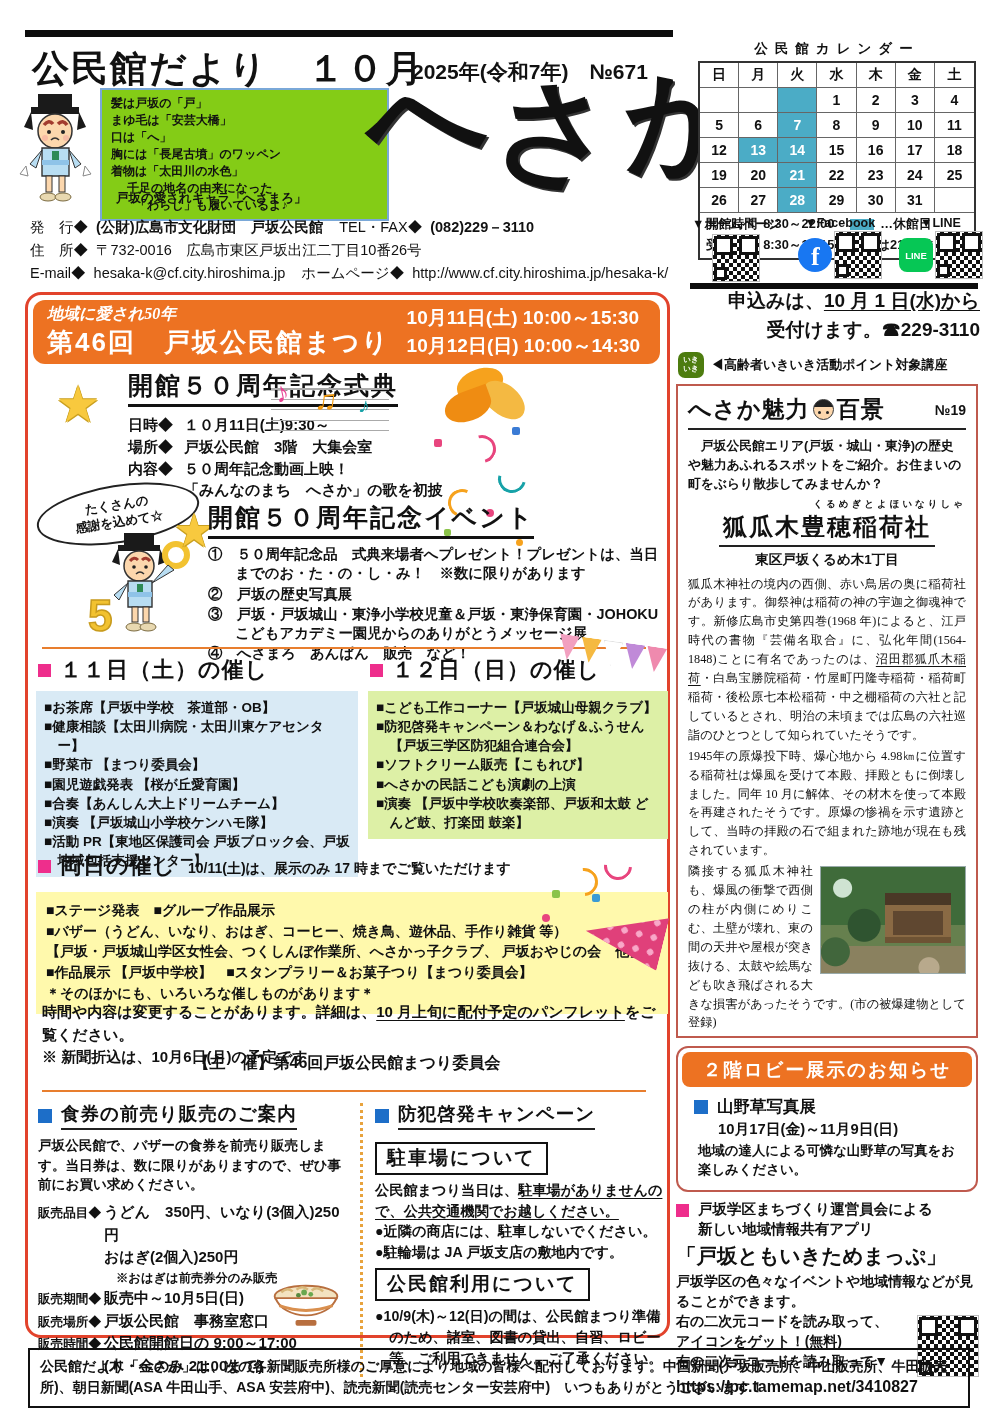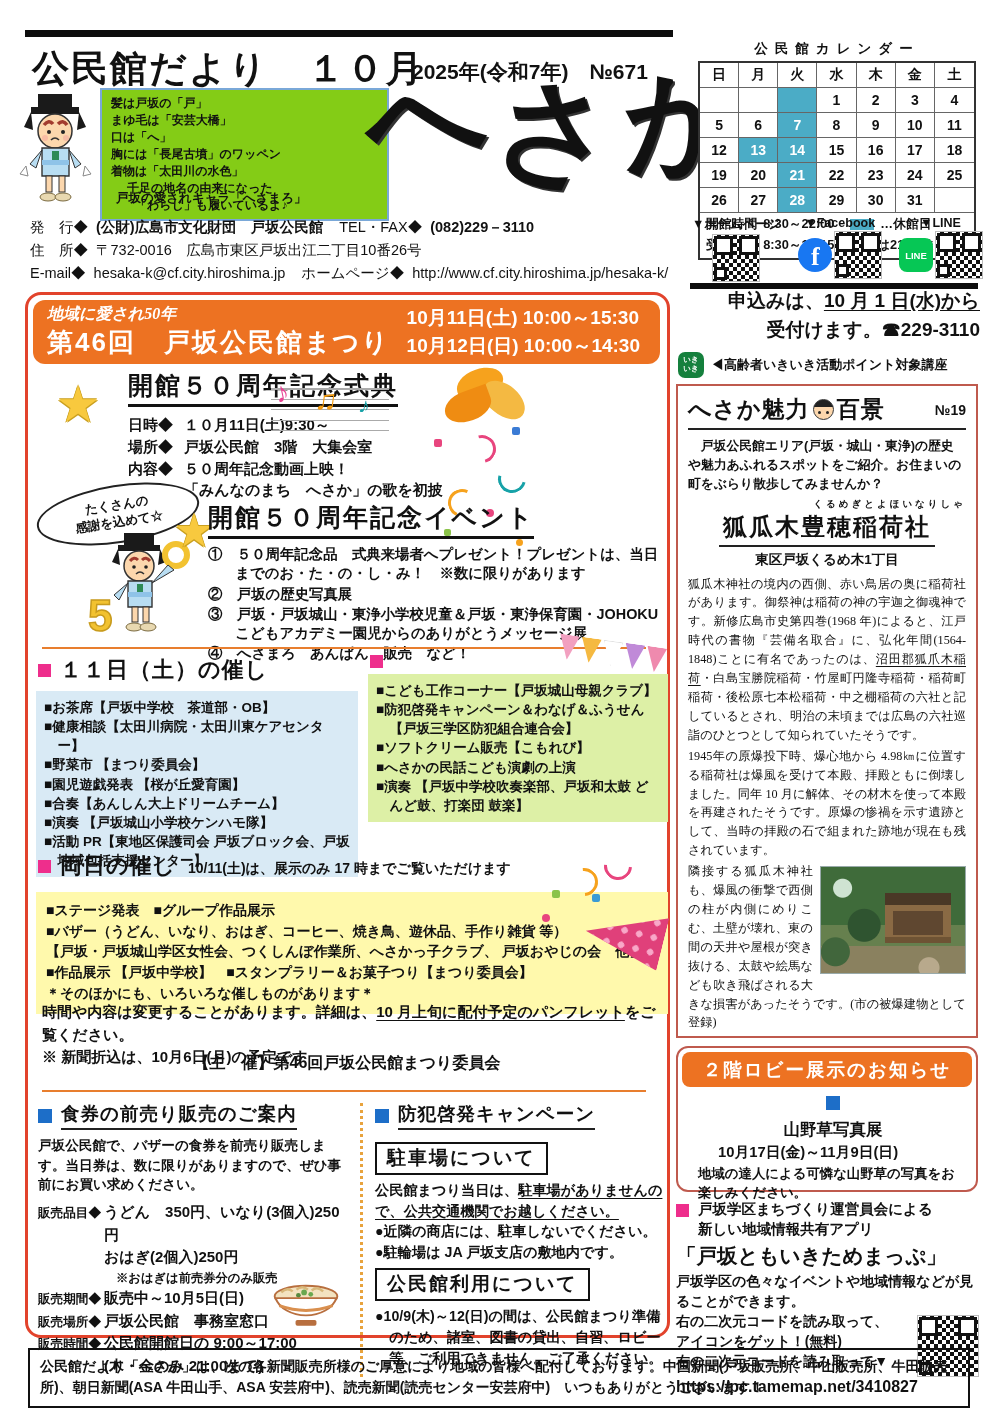--- a/index.html
+++ b/index.html
@@ -126,21 +126,21 @@
   .trows .tlab { flex:none; width:66px; font-size:12.6px; font-weight:700; padding-top:3px; }
   .trows .small { font-size:12.3px; font-weight:600; padding-left:12px; }
   #udon { position:absolute; right:12px; top:170px; }
   .boxhead { display:inline-block; border:2.5px solid #111; padding:1px 10px 2px; font-size:19px; font-weight:800; letter-spacing:2px; margin:6px 0 5px; }
   .req-p { font-size:14.2px; font-weight:600; line-height:1.45; }
   .req-p .li { padding-left:1em; text-indent:-1em; }
 
   
   #apply { left:678px; top:287px; width:302px; font-size:19px; font-weight:800; line-height:1.5;text-align:right; }
   #ikirow { left:678px; top:352px; display:flex; align-items:center; gap:7px; }
-  .ikibadge { width:26px; height:26px; border-radius:7px; background:#15803d; color:#fff; font-size:7.5px; font-weight:800; display:flex; flex-direction:column; align-items:center; justify-content:center; line-height:1.15; }
+  .ikibadge { width:26px; height:26px; border-radius:7px; background:#4d7c0f; color:#fff; font-size:7.5px; font-weight:800; display:flex; flex-direction:column; align-items:center; justify-content:center; line-height:1.15; }
   #ikirow .lbl { font-size:13px; font-weight:700; }
 
   #miryoku { left:676px; top:384px; width:302px; height:654px; border:2.5px solid #bf5a4e; padding:8px 10px; overflow:hidden; background:#fff; }
   .m-title { display:flex; align-items:center; gap:3px; font-size:23px; font-weight:800; border-bottom:2px solid #222; padding-bottom:3px; letter-spacing:1px; }
   .m-no { margin-left:auto; font-size:14px; font-weight:800; letter-spacing:0; }
   .mini-face { width:21px; height:21px; border-radius:50%; background:linear-gradient(180deg,#222 0 38%, #fcd7ad 38%); border:1.5px solid #333; position:relative; flex:none; }
   .mini-face::before, .mini-face::after { content:""; position:absolute; top:11px; width:3px; height:3px; background:#222; border-radius:50%; }
   .mini-face::before { left:4px; } .mini-face::after { right:4px; }
   .m-intro { font-size:12.8px; font-weight:600; line-height:1.5; margin-top:6px; text-indent:1em; }
   .furi { text-align:right; font-size:9.5px; letter-spacing:3px; margin-top:4px; font-weight:600; }
@@ -154,21 +154,21 @@
       radial-gradient(circle at 75% 95%, #b8a98c 0 10px, transparent 11px),
       radial-gradient(circle at 30% 55%, #2f5430 0 16px, transparent 17px),
       radial-gradient(circle at 10% 80%, #41663c 0 14px, transparent 15px),
       linear-gradient(180deg, #3f6b3a 0 55%, #66804e 55% 75%, #8a815f 75% 100%); }
   .hut { position:absolute; right:14px; top:26px; width:66px; height:44px; background:#8a6a44; border-top:12px solid #4a3826; box-shadow:0 6px 0 #6e5334; }
   .hut::before { content:""; position:absolute; left:8px; top:6px; width:50px; height:24px; background:#5f4730; }
   .m-ref { font-size:10.5px; font-weight:600; margin-top:3px; font-family:"Liberation Sans",sans-serif; }
 
   #lobby { left:676px; top:1046px; width:302px; height:146px; border:2.5px solid #bf5a4e; border-radius:12px; padding:4px; background:#fff; }
   .l-head { background:#ed7222; color:#fff; border-radius:8px; text-align:center; font-size:18.5px; font-weight:800; padding:5px 0; letter-spacing:2px; }
-  .l-item { display:flex; align-items:center; gap:9px; font-size:16.5px; font-weight:800; margin:9px 0 2px 12px;flex-direction:column; }
+  .l-item { display:flex; align-items:center; gap:9px; font-size:16.5px; font-weight:800; margin:9px 0 2px 12px; }
   .l-date { font-size:14.8px; font-weight:800; margin-left:36px; }
   .l-desc { font-size:13.4px; font-weight:600; margin:2px 8px 0 16px; line-height:1.42; }
 
   #appsec { left:676px; top:1200px; width:302px; }
   .a-lead { display:flex; gap:9px; }
   .a-lead .sqp { margin-top:4px; }
   .a-lead .txt { font-size:14.5px; font-weight:800; line-height:1.35; }
   .a-name { font-size:20.5px; font-weight:800; margin:3px 0 2px; }
   .a-body { font-size:14px; font-weight:600; line-height:1.42; }
   .a-qr { float:right; margin:4px 0 0 5px; }
@@ -447,20 +447,21 @@
       <div class="dc2">
         <div id="bunting">
           <div class="flag" style="background:#f2a0c0;"></div>
           <div class="flag" style="background:#f5b941;"></div>
           <div class="flag" style="background:#fff;border:1px solid #ddd;"></div>
           <div class="flag" style="background:#c08ad8;"></div>
           <div class="flag" style="background:#ef8aae;"></div>
         </div>
         <div class="ev-title">
             <span class="sqm"></span>
+            <span>１２日（日）の催し</span>
           </div>
         <div class="listbox lb-green">
 
         <div class="li">■こども工作コーナー【戸坂城山母親クラブ】</div>
             <div class="li">■防犯啓発キャンペーン＆わなげ＆ふうせん　【戸坂三学区防犯組合連合会】</div>
             <div class="li">■ソフトクリーム販売【こもれび】</div>
             <div class="li">■へさかの民話こども演劇の上演</div>
             <div class="li">■演奏 【戸坂中学校吹奏楽部、戸坂和太鼓 どんど鼓、打楽団 鼓楽】</div>
           </div>
       </div>

